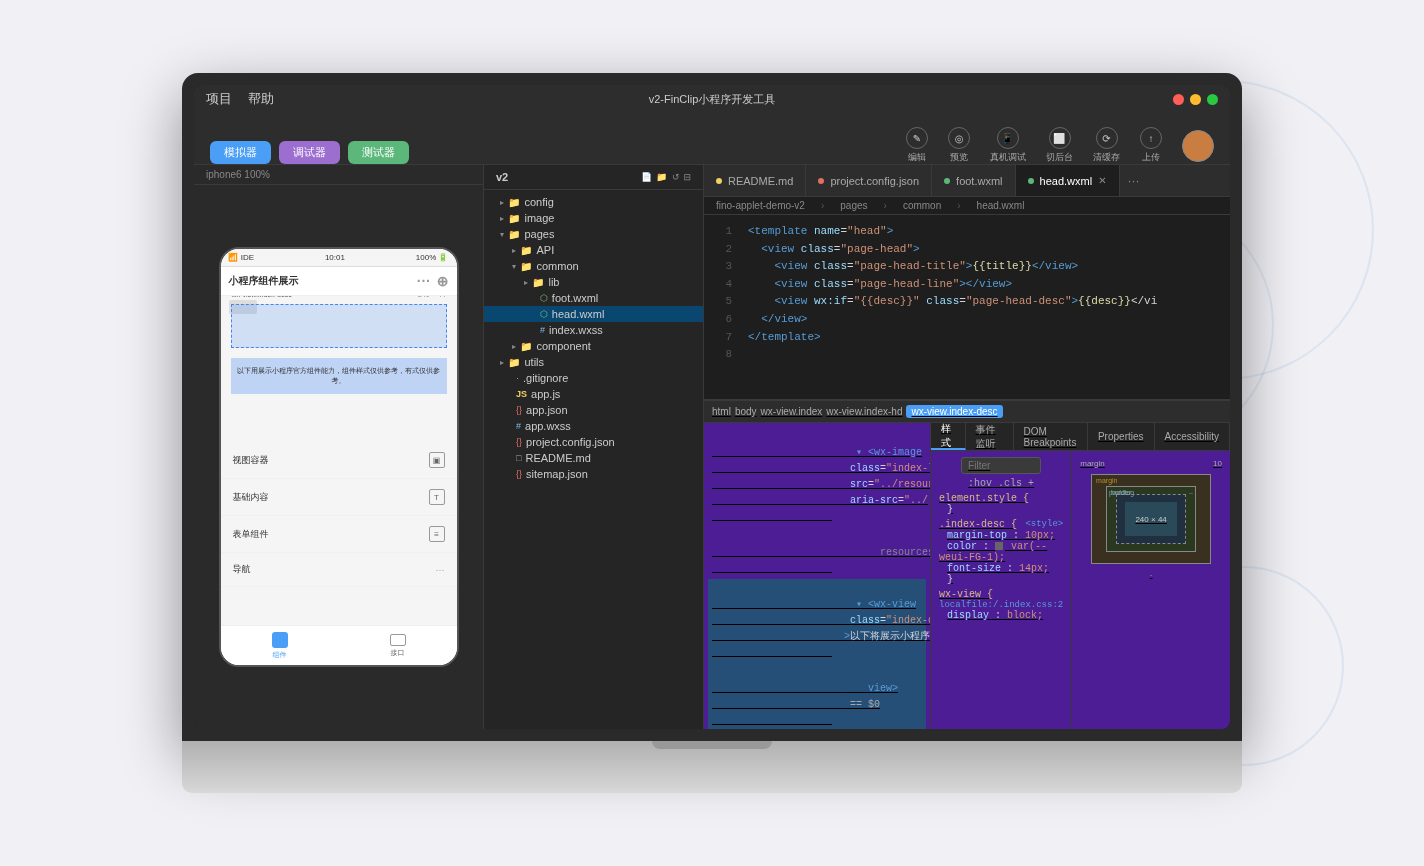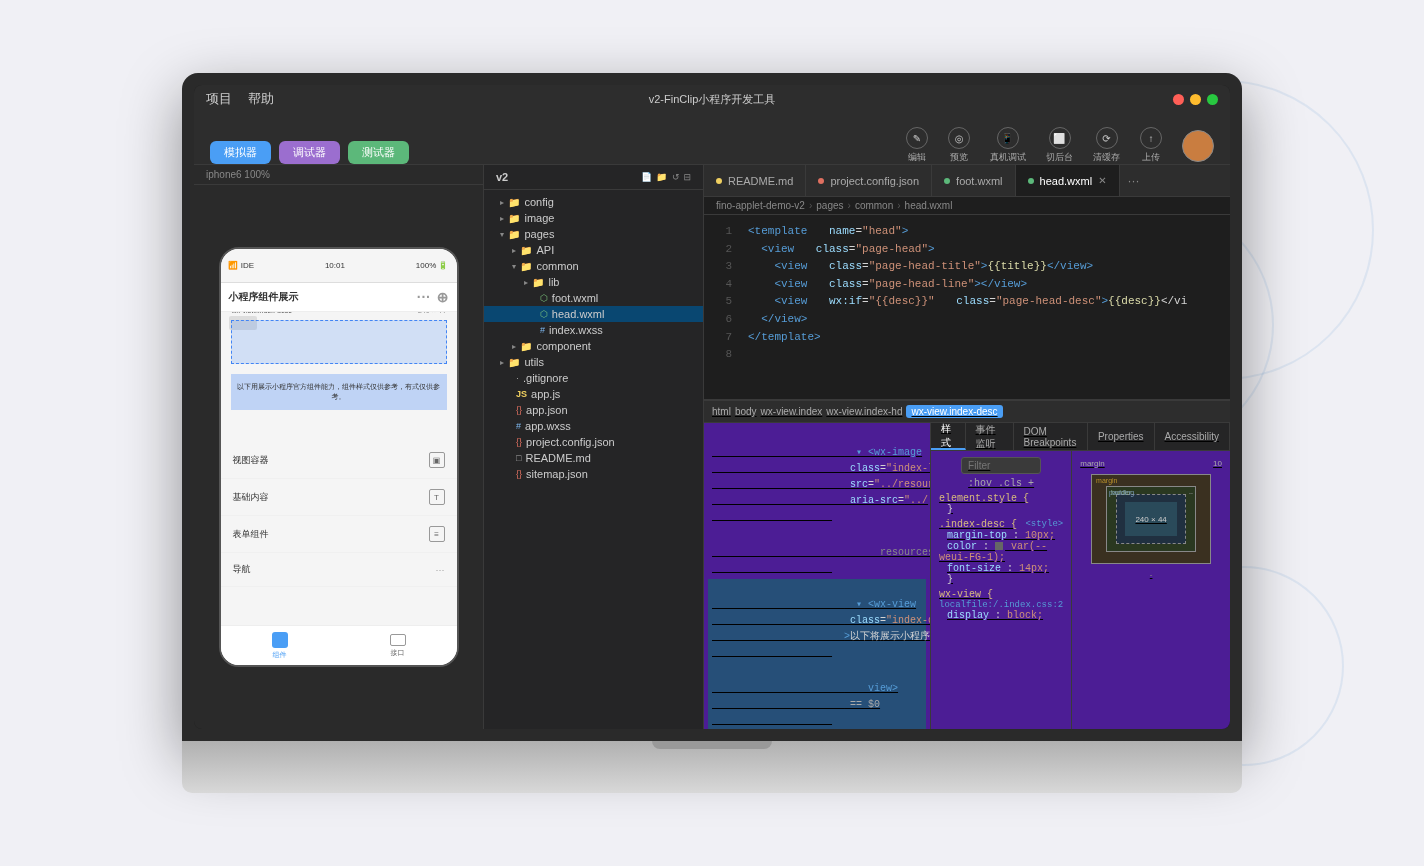--- a/index.html
+++ b/index.html
@@ -214,21 +214,21 @@
       height: 420px;
       background: #fff;
       border-radius: 20px;
       border: 2px solid #555;
       overflow: hidden;
       display: flex;
       flex-direction: column;
     }
     .phone-status-bar {
       background: #f5f5f5;
-      height: 34px;
+      height: 18px;
       display: flex;
       align-items: center;
       justify-content: space-between;
       padding: 0 8px;
       font-size: 8px;
       color: #333;
       border-bottom: 1px solid #ddd;
     }
     .phone-title-bar {
       background: #fff;
@@ -436,21 +436,21 @@
 
     
     .breadcrumb {
       padding: 3px 12px;
       font-size: 10px;
       color: #888;
       background: #1e1e1e;
       border-bottom: 1px solid #3a3a3a;
       display: flex;
       align-items: center;
-      gap: 4px;
+      gap: 16px;
     }
     .breadcrumb-sep { color: #555; }
 
     
     .code-area {
       flex: 1;
       display: flex;
       flex-direction: column;
       overflow: hidden;
     }
@@ -474,21 +474,21 @@
     }
     .line-number { display: block; }
     .code-lines {
       flex: 1;
       padding: 8px 12px;
       line-height: 1.6;
       overflow: hidden;
     }
     .code-line { display: flex; white-space: pre; }
     .c-tag { color: #569cd6; }
-    .c-attr { color: #9cdcfe; margin-left: 15px; }
+    .c-attr { color: #9cdcfe; }
     .c-string { color: #ce9178; }
     .c-text { color: #d4d4d4; }
     .c-expr { color: #dcdcaa; }
 
     
     .bottom-panel {
       height: 330px;
       background: #4c1d95;
       border-top: 2px solid #3a3a3a;
       display: flex;

